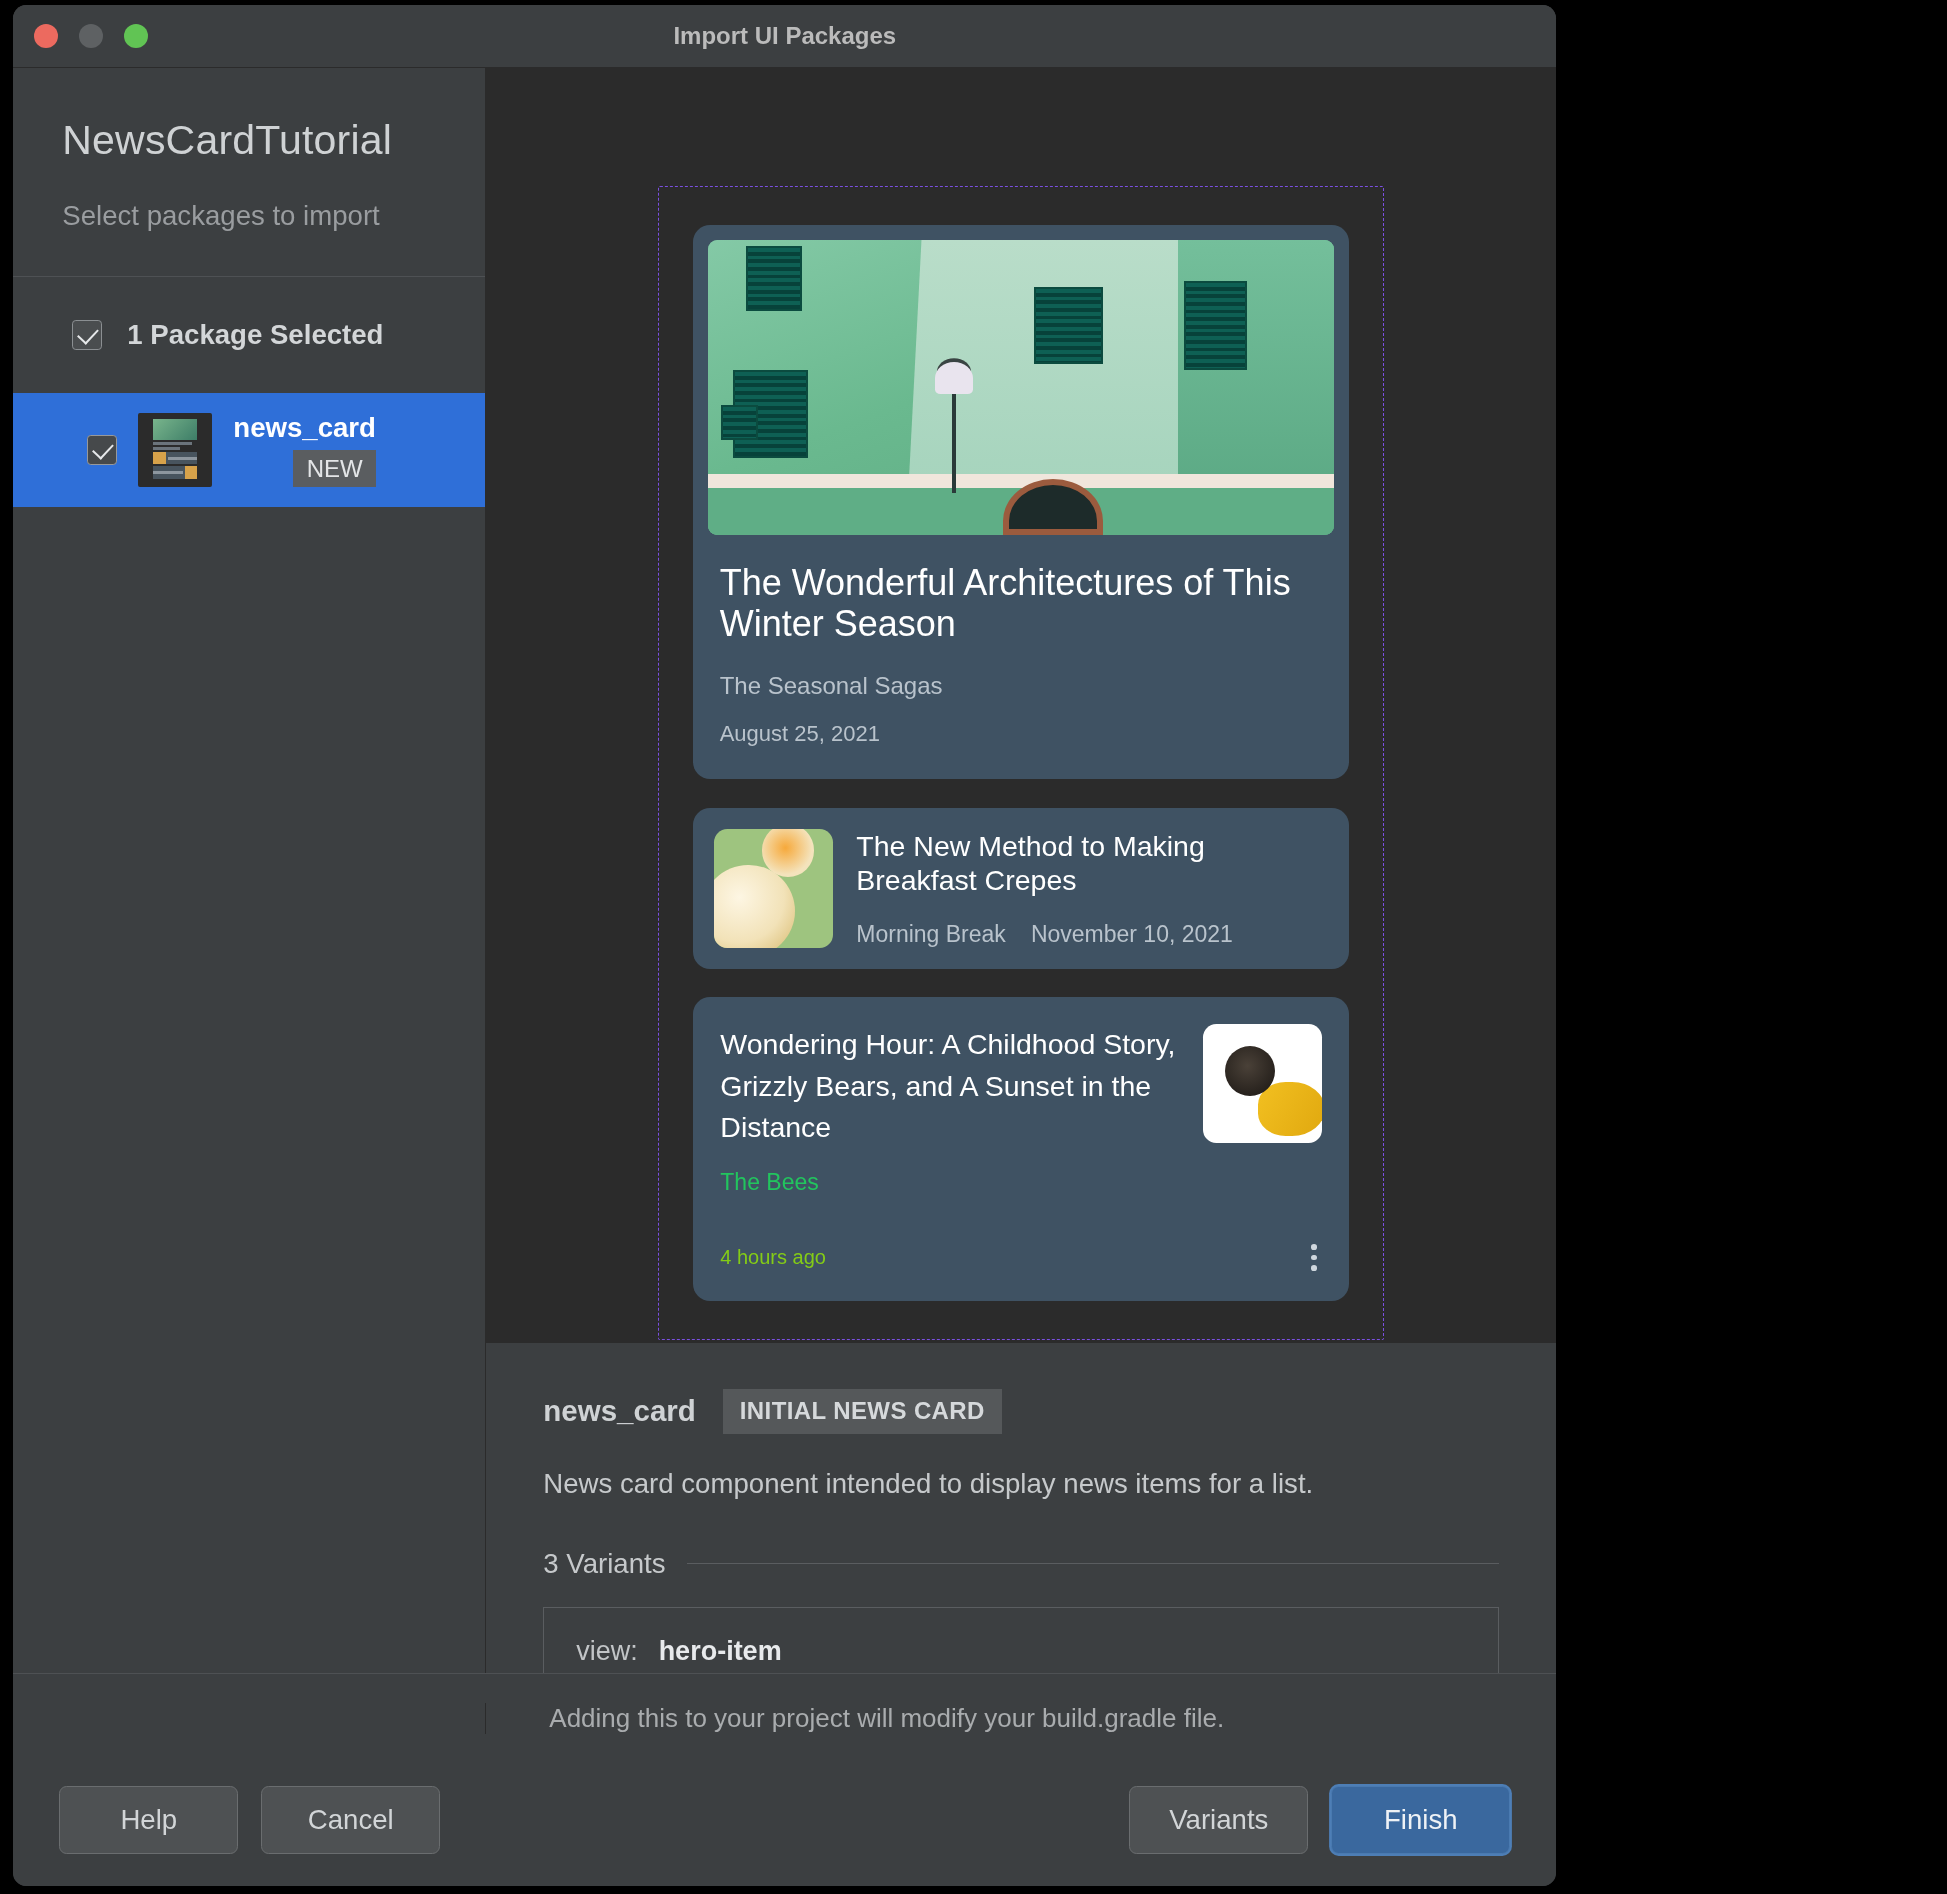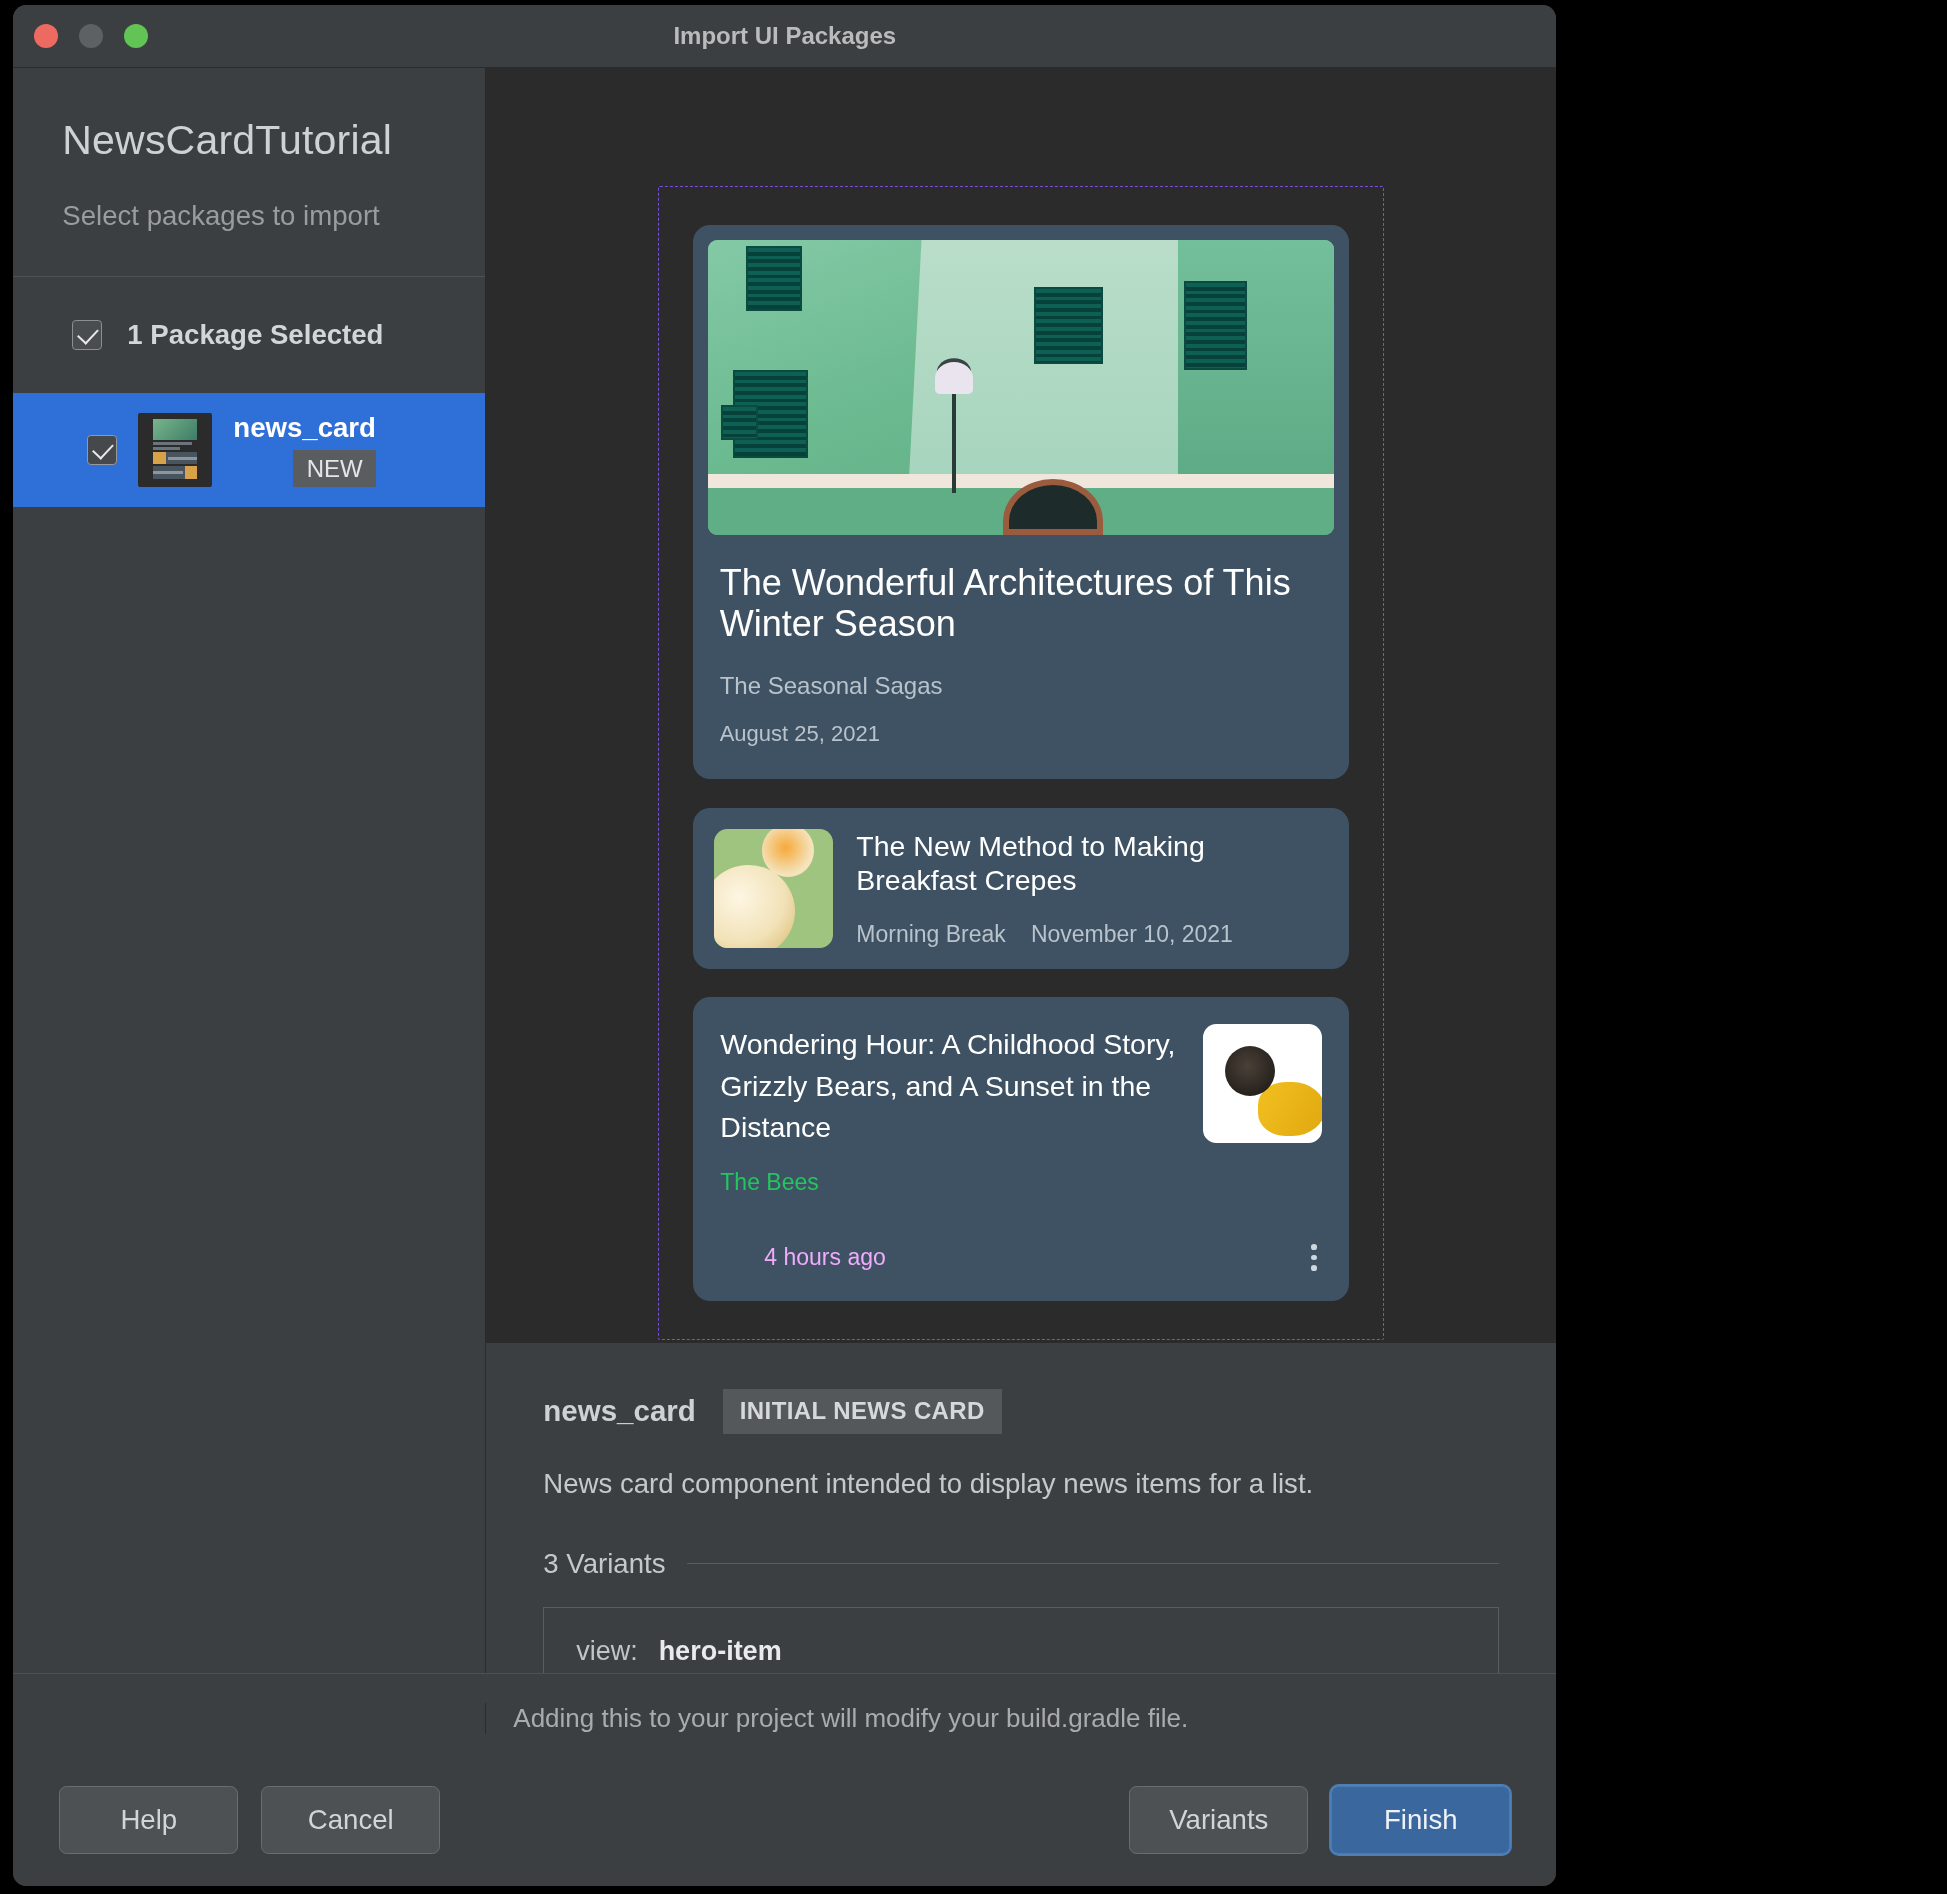--- a/index.html
+++ b/index.html
@@ -233,21 +233,21 @@
   .list-text { flex: 1 1 auto; min-width: 0; }
   .list-title { color:#ffffff; font-size:28.5px; line-height:1.2; }
   .list-meta { color:#b9c3cc; font-size:23px; margin-top: 23px; display:flex; gap:25px;}
 
   
   .story-card { padding: 27px 27px 25px 27px; position: relative; }
   .story-top { display:flex; gap:25px; align-items:flex-start;justify-content:space-between; }
   .story-title { color:#ffffff; font-size:28.5px; line-height:1.45; flex:1 1 auto; }
   .story-src { color:#22c55e; font-size:23px; margin-top: 21px; }
   .story-footer { display:flex; align-items:center; justify-content:space-between; margin-top: 42px; }
-  .story-time { color:#f0abfc; font-size:23px;margin-left:44px; }
+  .story-time { color:#84cc16; font-size:20px; }
   .kebab { display:flex; flex-direction:column; gap:4.8px; padding: 5.7px; }
   .kebab i { width:5.7px; height:5.7px; border-radius:50%; background:#cfd7de; display:block;}
 
   
   .details {
     flex: 1 1 auto;
     background: #3c3f41;
     border-top: 1px solid #2b2b2b;
     padding: 46px 57px 0 57px;
     min-height: 0;
@@ -273,20 +273,21 @@
   .variant-item { font-size:27px; }
   .variant-key { color:#c2c5c7; }
   .variant-val { color:#e8eaec; font-weight:bold; margin-left: 13.3px; }
 
   
   .footer-note-bar {
     background:#3c3f41;
     border-top: 1px solid #4e5154;
     padding: 28.5px 0 27px 0;
     display:flex;
+    gap:36px;
   }
   .footer-note-bar .spacer { width: 473px; flex:0 0 473px; border-right:1px solid #2b2b2b;}
   .footer-note { color:#a9acae; font-size:26px; padding-left: 27px; }
   .footer {
     flex: 0 0 auto;
     background:#3c3f41;
     display:flex; align-items:center;
     padding: 25px 46px 32px 46px;
     gap: 23px;
   }

